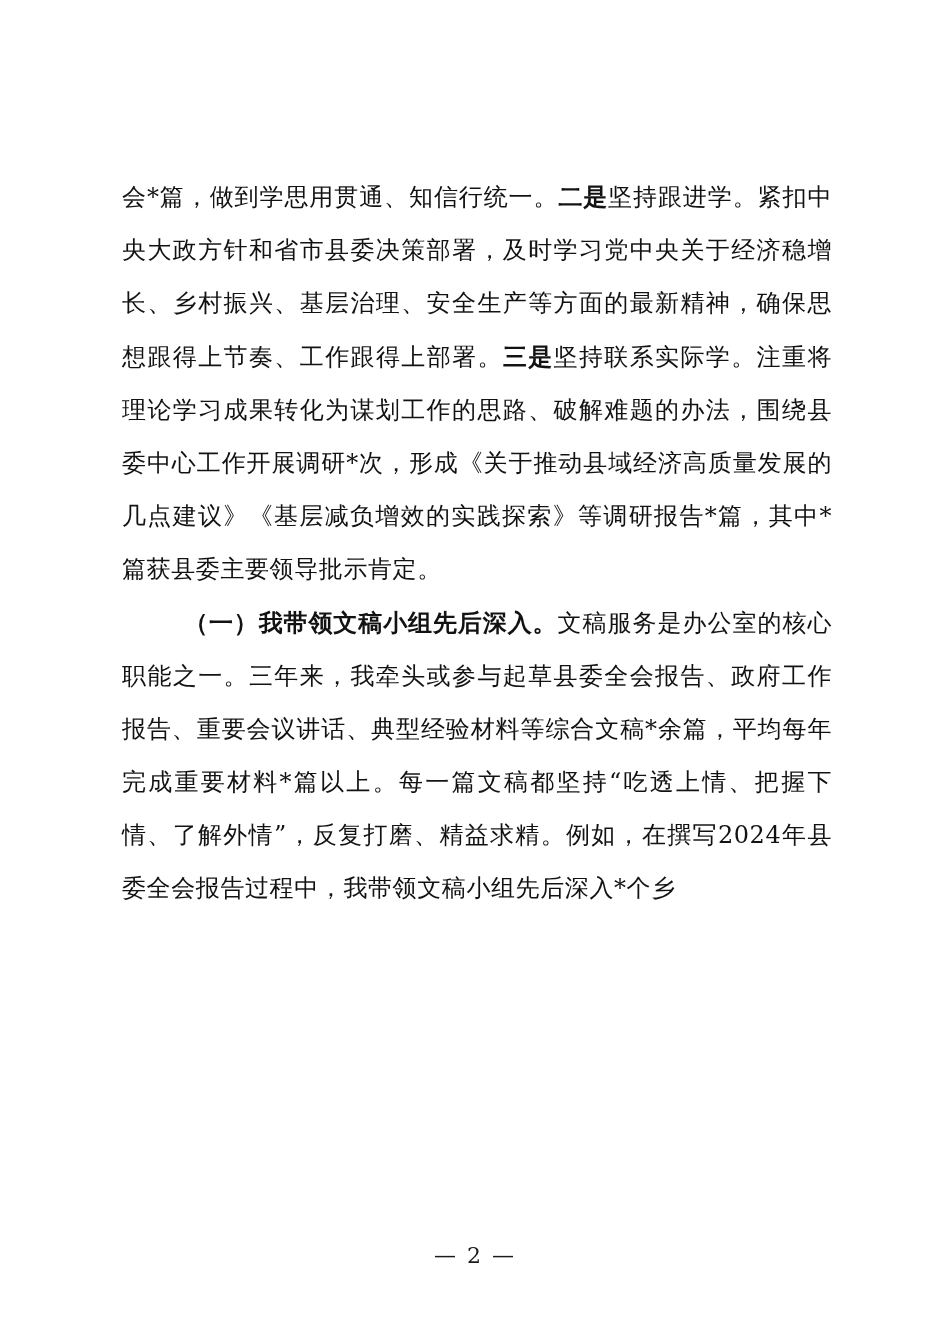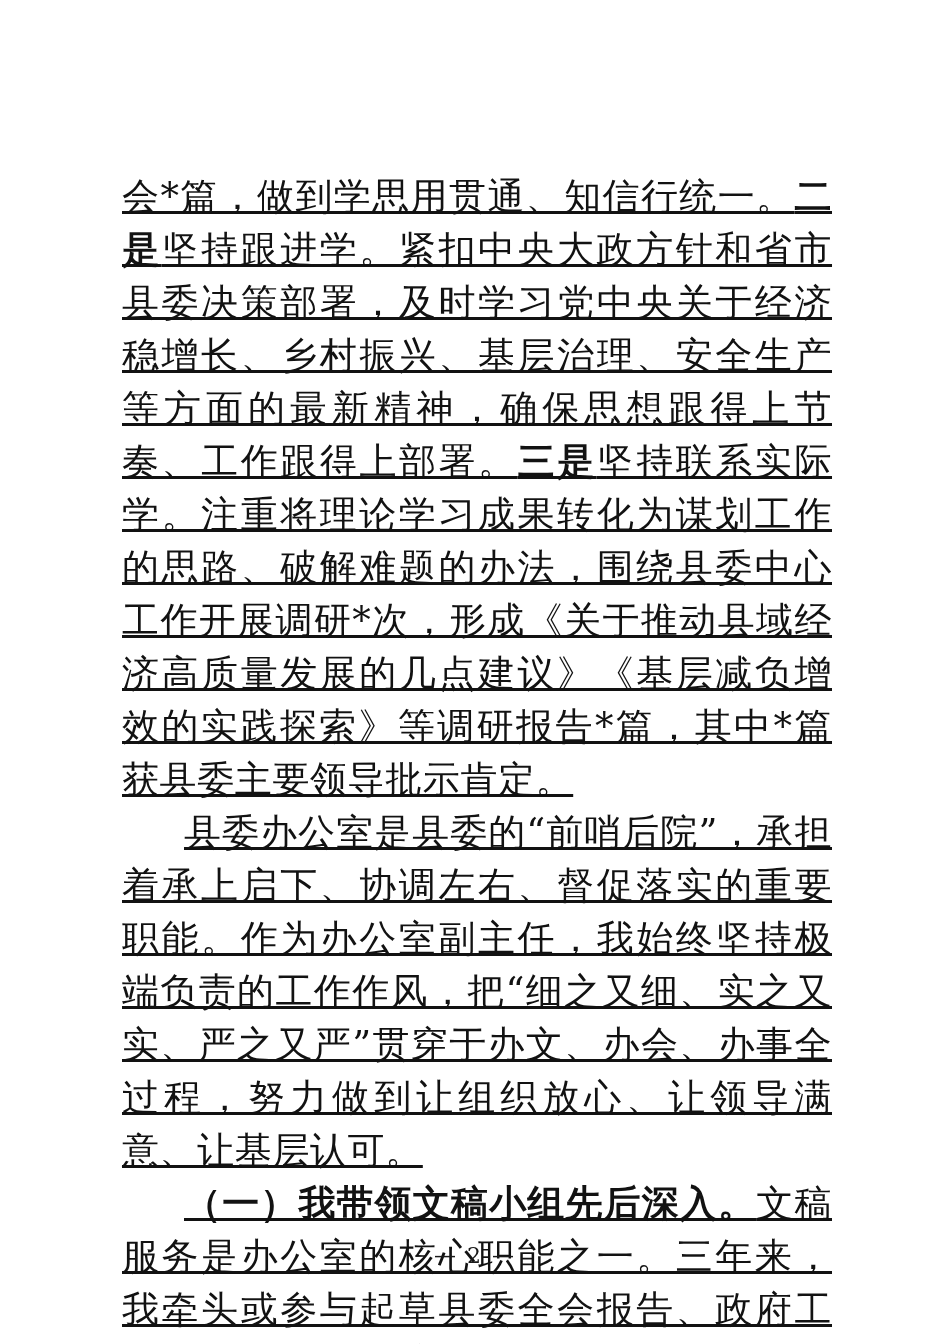--- a/index.html
+++ b/index.html
@@ -20,30 +20,29 @@
   .text-column {
     position: absolute;
     left: 122px;
     top: 170px;
     width: 710px;
   }
 
   
   .para {
     font-family: "DejaVu Serif", "Liberation Serif", serif;
-    font-size: 37px;
+    font-size: 24px;
     line-height: 53px;
     color: #121212;
     text-align: justify;
     text-justify: inter-ideograph;
     margin: 0;
     letter-spacing: 0.6px;
     text-indent: 0;
     font-weight: 400;
-    text-decoration: underline;
   }
 
   .para.indent {
     text-indent: 62px;
   }
 
   
   .b {
     font-weight: 700;
     letter-spacing: 0.5px;
@@ -80,23 +79,20 @@
 
 <div class="page">
 
   <div class="text-column">
 
     <p class="para">
       <span>会*篇，做到学思用贯通、知信行统一。</span><span class="b">二是</span><span>坚持跟进学。紧扣中央大政方针和省市县委决策部署，及时学习党中央关于经济稳增长、乡村振兴、基层治理、安全生产等方面的最新精神，确保思想跟得上节奏、工作跟得上部署。</span><span class="b">三是</span><span>坚持联系实际学。注重将理论学习成果转化为谋划工作的思路、破解难题的办法，围绕县委中心工作开展调研*次，形成《关于推动县域经济高质量发展的几点建议》《基层减负增效的实践探索》等调研报告*篇，其中*篇获县委主要领导批示肯定。</span>
     </p>
 
 
-    <p class="para indent">
-      <span>县委办公室是县委的“前哨后院”，承担着承上启下、协调左右、督促落实的重要职能。作为办公室副主任，我始终坚持极端负责的工作作风，把“细之又细、实之又实、严之又严”贯穿于办文、办会、办事全过程，努力做到让组织放心、让领导满意、让基层认可。</span>
-    </p>
 
     <p class="para indent">
       <span class="b">（一）我带领文稿小组先后深入。</span><span>文稿服务是办公室的核心职能之一。三年来，我牵头或参与起草县委全会报告、政府工作报告、重要会议讲话、典型经验材料等综合文稿*余篇，平均每年完成重要材料*篇以上。每一篇文稿都坚持“吃透上情、把握下情、了解外情”，反复打磨、精益求精。例如，在撰写2024年县委全会报告过程中，我带领文稿小组先后深入*个乡</span>
     </p>
 
   </div>
 
   <div class="footer">— 2 —</div>
 
 </div>

